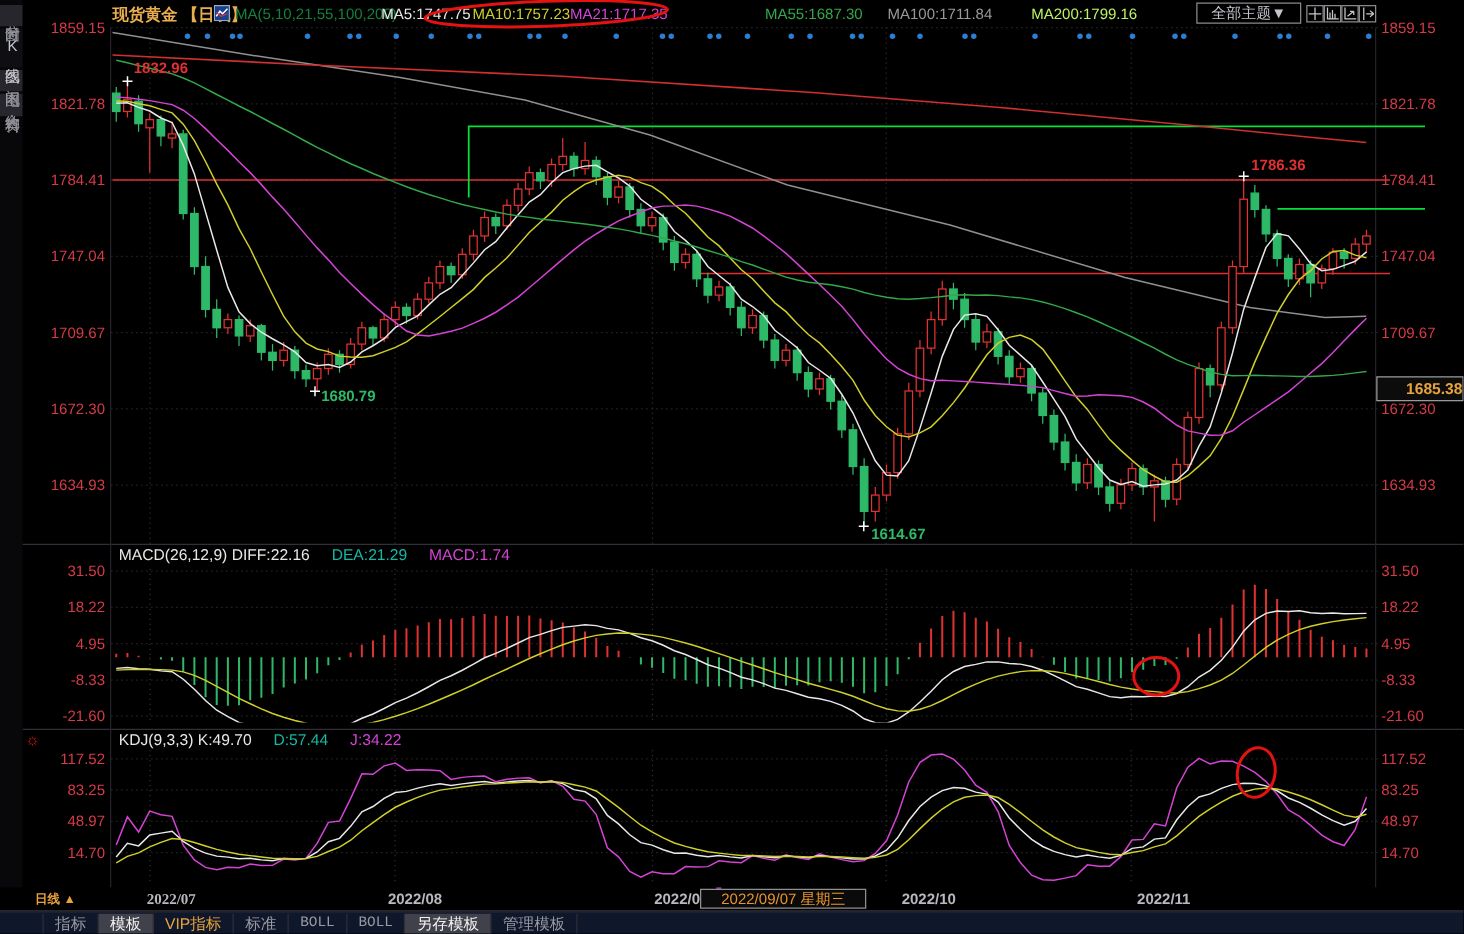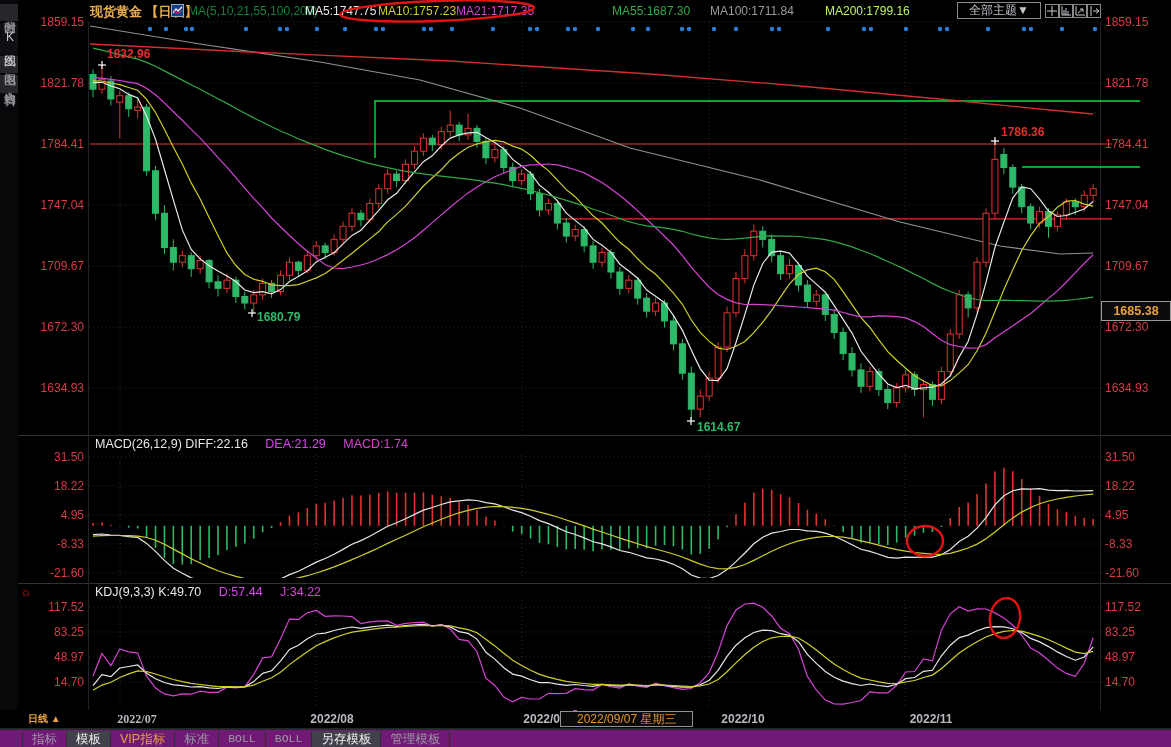--- a/index.html
+++ b/index.html
@@ -22,38 +22,38 @@
   .tb-params{left:188px;color:#15803d;}
   .lg0{left:305px;} .lg1{left:378px;} .lg2{left:456px;} .lg3{left:612px;} .lg4{left:710px;} .lg5{left:825px;}
   .theme-btn{left:957px;top:2px !important;width:82px;height:15px;border:1px solid #8a8a8a;
              color:#c4c4cc;text-align:center;line-height:15px;cursor:pointer;}
   .icon-btn{position:absolute;top:3px;width:12px;height:12px;border:1px solid #8a8a8a;cursor:pointer;}
   .ib0{left:1045px;} .ib1{left:1059px;} .ib2{left:1073px;} .ib3{left:1087px;}
   
   .ind-header{position:absolute;left:95px;z-index:3;font-size:12.5px;white-space:nowrap;}
   .macd-h{top:437px;} .kdj-h{top:585px;}
   .ind-header span{margin-right:14px;}
-  .cw{color:#e8e8e8;} .cy{color:#d946ef;} .cm{color:#d543d5;margin-top:28px;}
+  .cw{color:#e8e8e8;} .cy{color:#14b8a6;} .cm{color:#d543d5;margin-top:28px;}
   .sun-icon{position:absolute;left:20px;top:584px;z-index:3;color:#e51212;font-size:13px;}
   
   .price-box{position:absolute;left:1101px;top:301px;width:68px;height:18px;border:1px solid #9a9a9a;
              background:#0c0c0c;color:#e8a33d;font-weight:bold;font-size:12.5px;line-height:18px;
-             text-align:center;z-index:5;}
+             text-align:right;z-index:5;}
   
   .date-row{position:absolute;left:0;top:710px;width:1171px;height:18px;background:#000;
             border-bottom:1px solid #26262e;z-index:3;}
   .period{position:absolute;left:28px;top:2px;color:#e8a33d;font-weight:bold;font-size:10px;cursor:pointer;}
   .month-label{position:absolute;top:2px;color:#b8b8c0;font-size:12px;font-weight:bold;
                transform:translateX(-50%);white-space:nowrap;}
   .date-tip{position:absolute;left:560px;top:1px;height:14px;border:1px solid #909090;background:#0a0a0a;
             color:#e8952e;font-size:12px;line-height:14px;padding:0 16px;white-space:nowrap;}
   .mag-tick{position:absolute;left:573px;top:0;width:4px;height:3px;background:#d543d5;}
   
-  .toolbar{position:absolute;left:0;top:729px;width:1171px;height:18px;background:#701a75;
-           border-top:1px solid #2a2a32;display:flex;align-items:center;padding-left:22px;
+  .toolbar{position:absolute;left:0;top:729px;width:1171px;height:18px;background:#0f172a;
+           border-top:1px solid #2a2a32;display:flex;align-items:center;padding-left:34px;
            box-sizing:border-box;z-index:3;}
   .tb-item{color:#9a9aa2;font-size:12.5px;padding:0 9px;border-right:1px solid #2e2e36;
            height:16px;line-height:16px;cursor:pointer;white-space:nowrap;}
   .tb-item:first-child{border-left:1px solid #2e2e36;}
   .sel{background:#41414b;color:#f2f2f2;}
   .vip{color:#e8a33d;}
   .mono{font-family:"Liberation Mono","DejaVu Sans Mono",monospace;font-size:11.5px;}
 </style>
 </head>
 <body>

